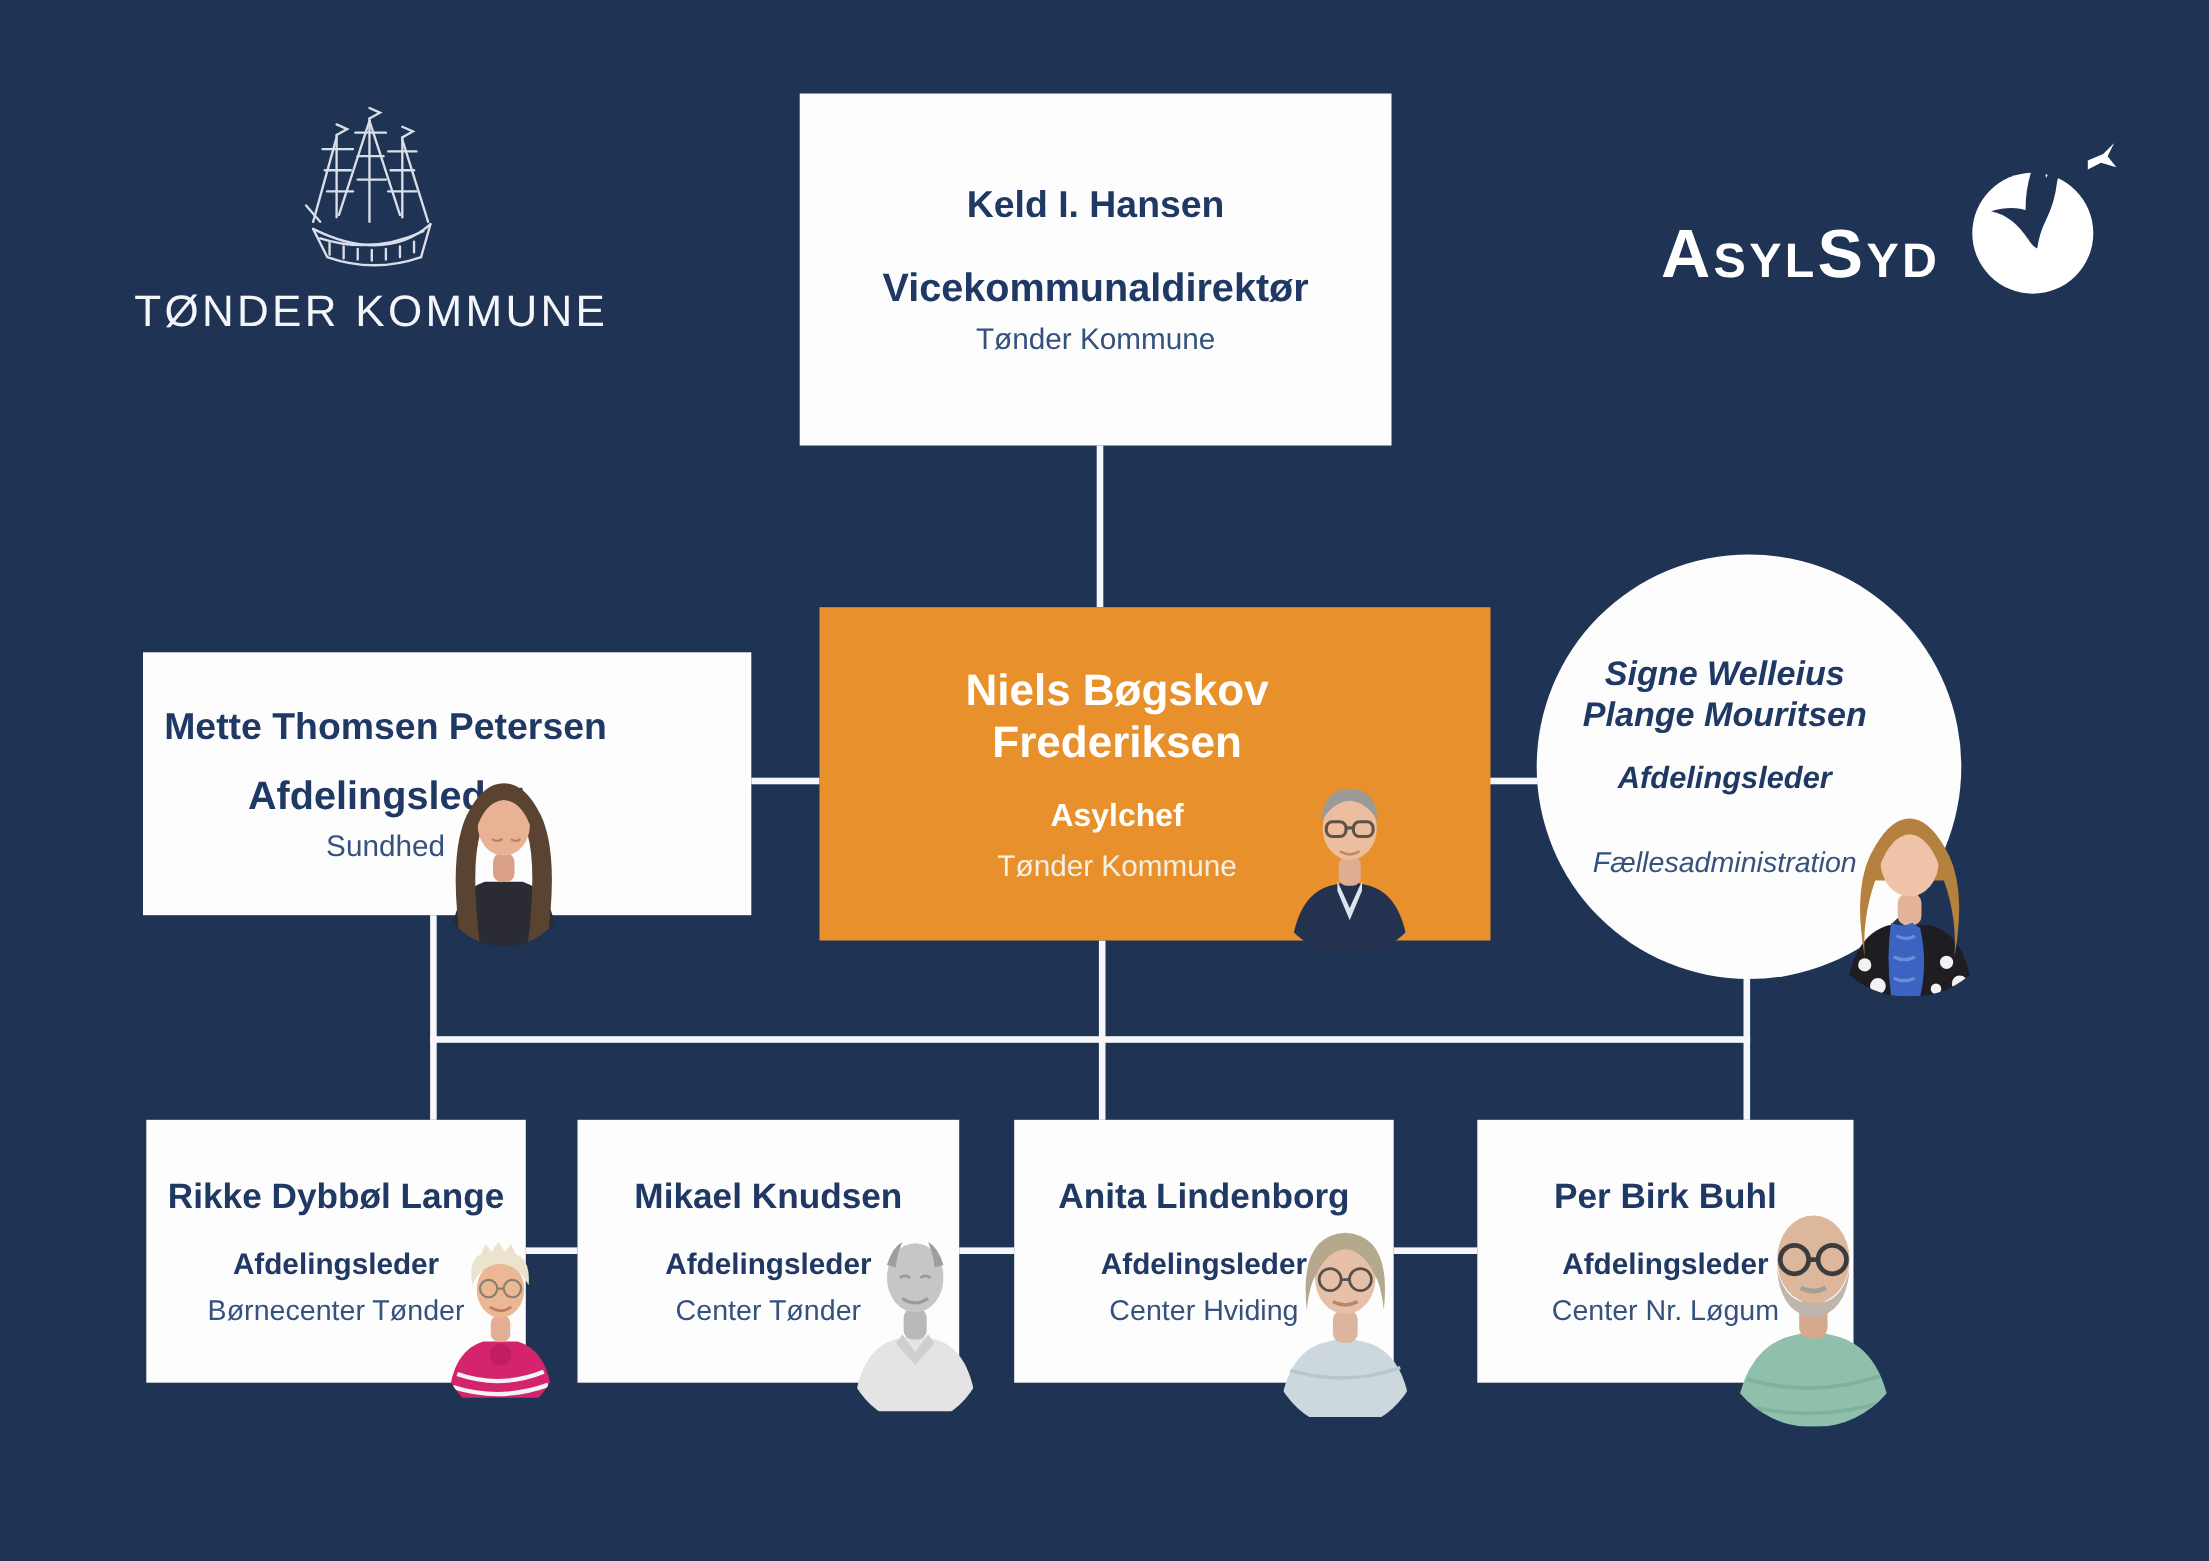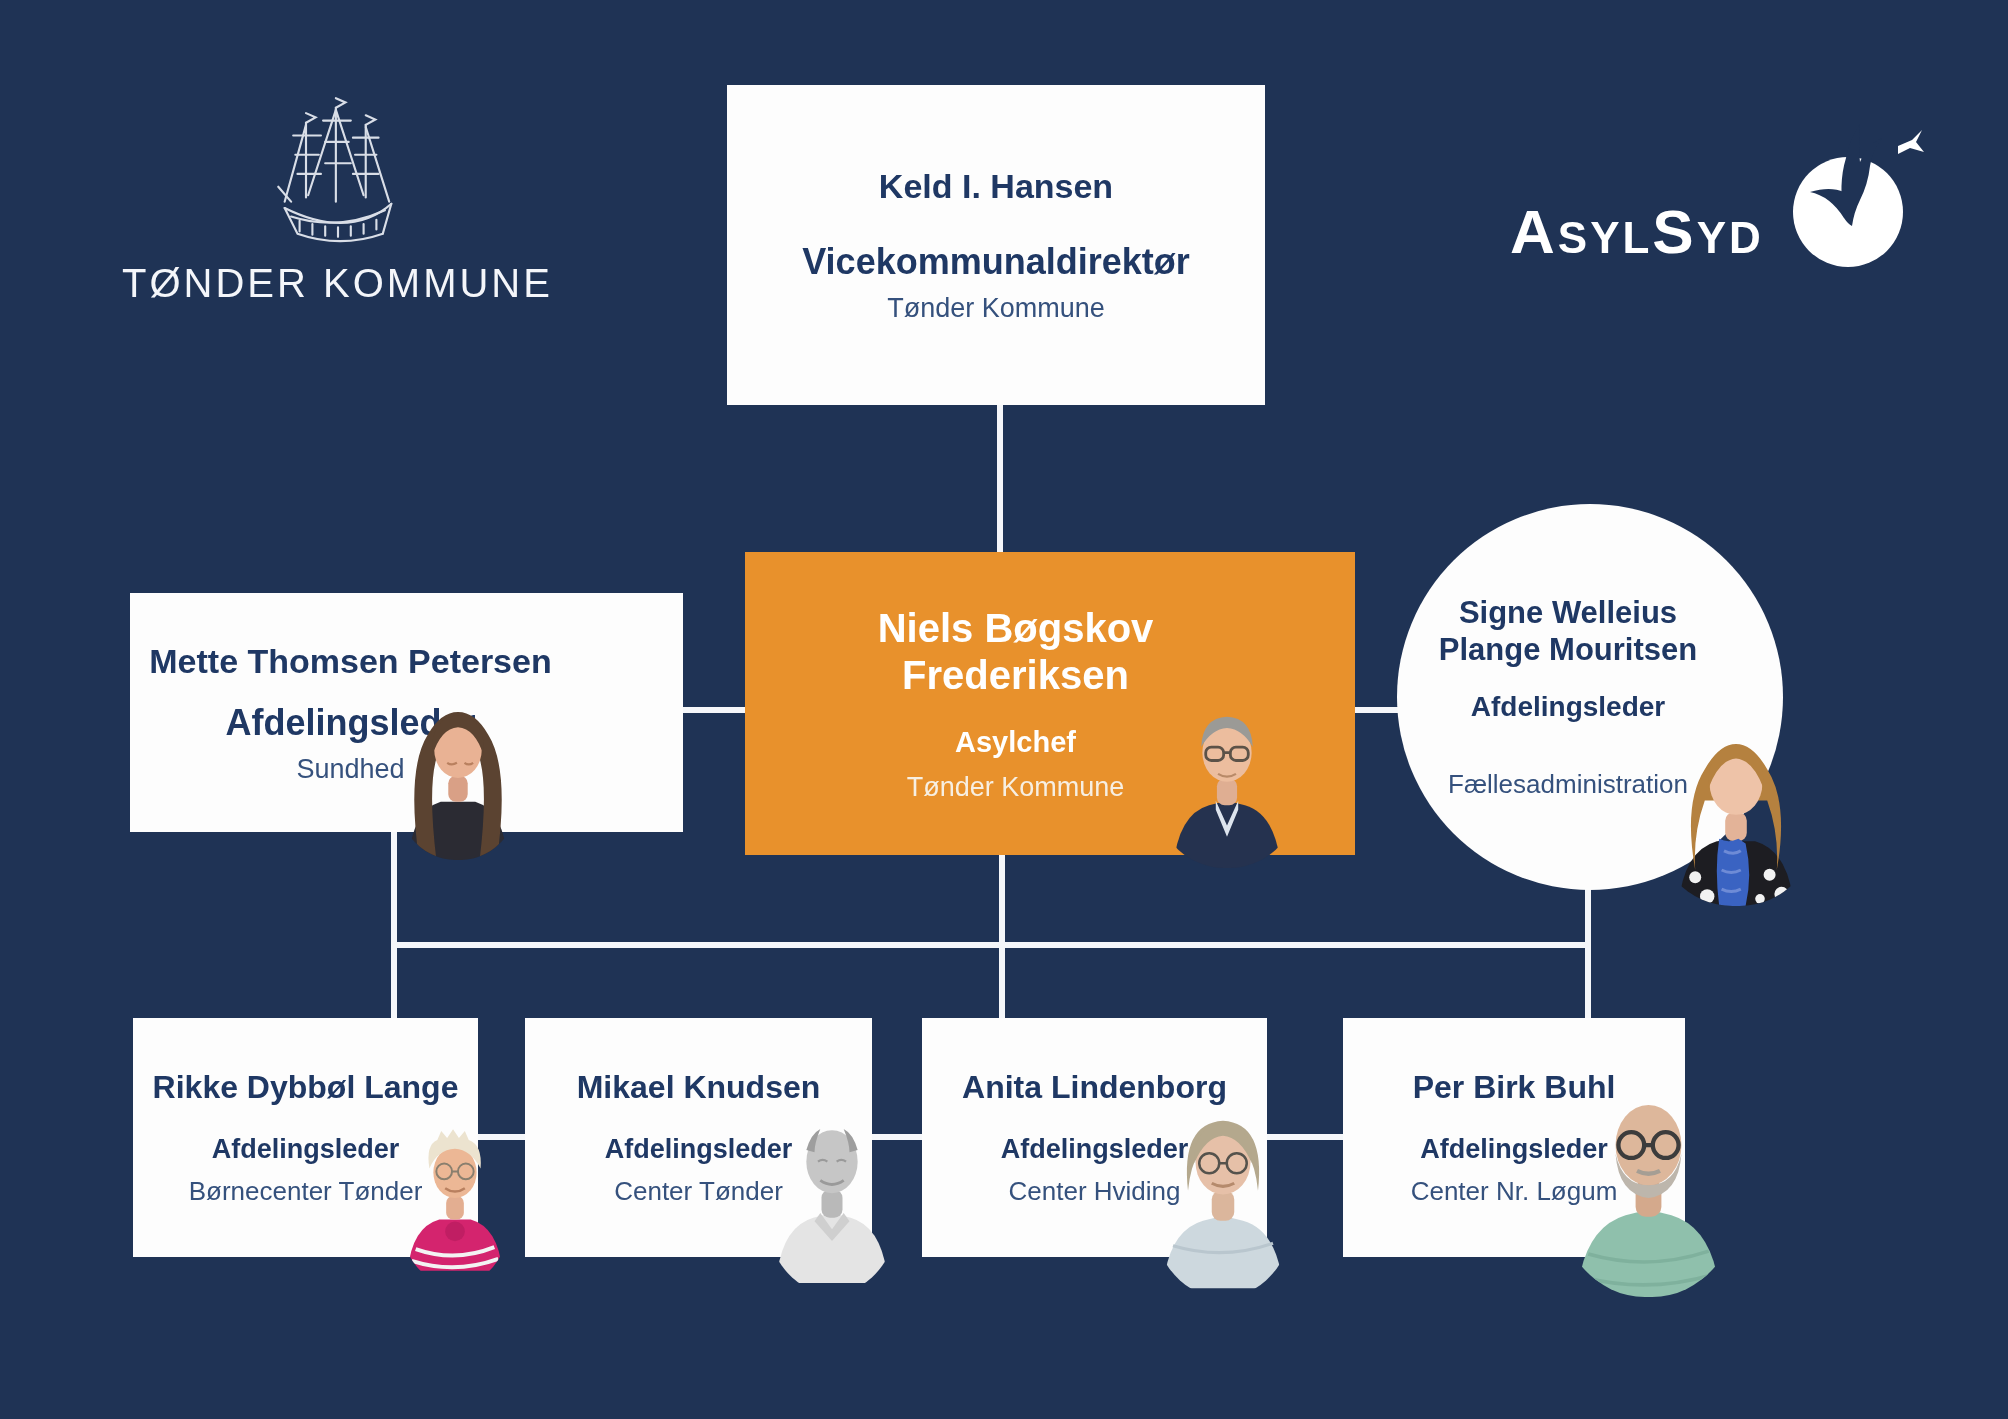--- a/index.html
+++ b/index.html
@@ -17,21 +17,21 @@
   .node .name{font-size:34px;font-weight:bold;color:#1F3864;line-height:1.18;margin-bottom:36px;}
   .node .title{font-size:36px;font-weight:bold;color:#1F3864;line-height:1.1;margin-bottom:12px;}
   .node .unit{font-size:27px;color:#35517D;line-height:1.1;}
   .node.small .name{font-size:32px;margin-bottom:28px;}
   .node.small .title{font-size:27px;margin-bottom:13px;}
   .node.small .unit{font-size:26px;}
   .node.orange{background:#E8912C;}
   .node.orange .name{color:#FFFFFF;font-size:40px;margin-bottom:28px;max-width:360px;}
   .node.orange .title{color:#FFFFFF;font-size:29px;margin-bottom:14px;}
   .node.orange .unit{color:#F7EFE2;font-size:27px;}
-  .node.circle{border-radius:50%;}
+  .node.circle{border-radius:50%;font-style:italic;}
   .node.circle .name{font-size:31px;max-width:300px;margin-bottom:24px;}
   .node.circle .title{font-size:28px;margin-bottom:12px;}
   .node.circle .unit{font-size:26px;margin-top:35px;}
   
   .line{position:absolute;background:#F5F7FA;}
   
   .avatar{position:absolute;overflow:hidden;border-radius:0 0 48% 48%;}
   .avatar svg{display:block;width:100%;height:100%;}
   
   .tk-logo{position:absolute;left:120px;top:95px;width:435px;text-align:center;color:#FFFFFF;}

